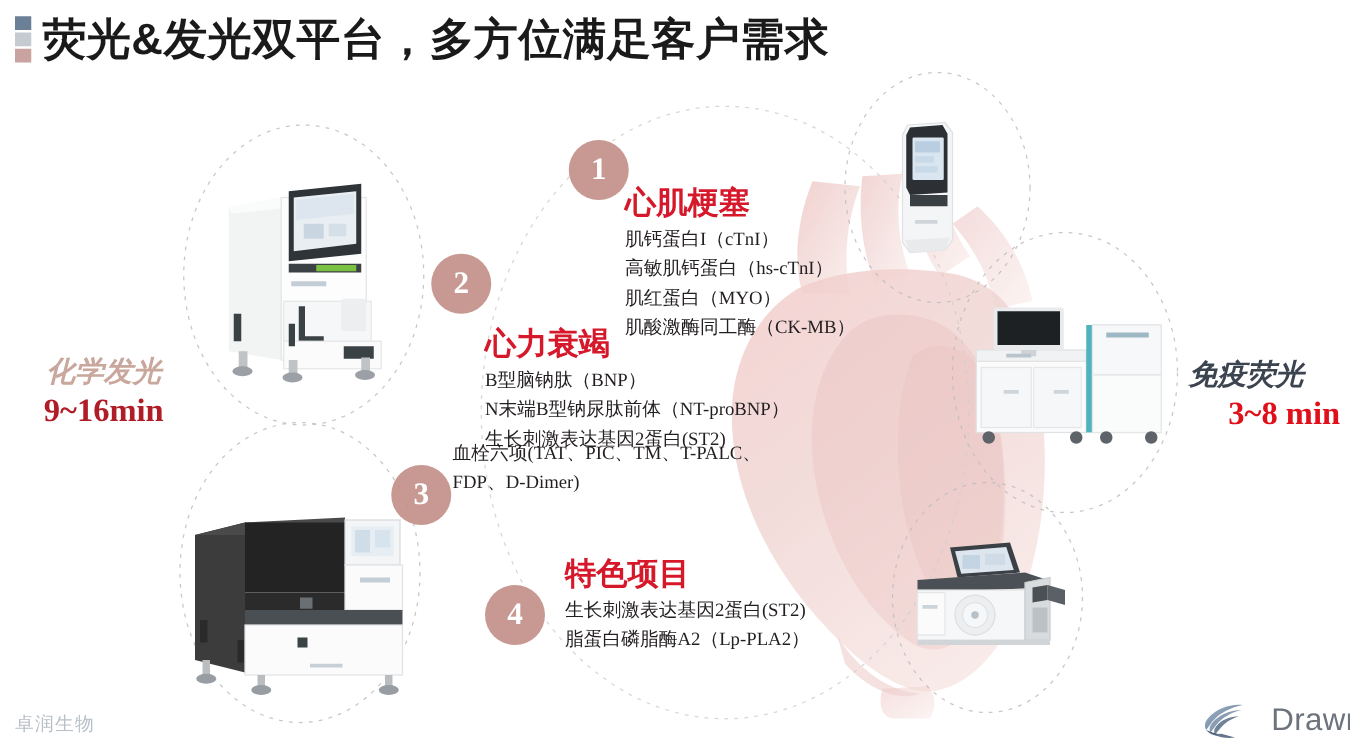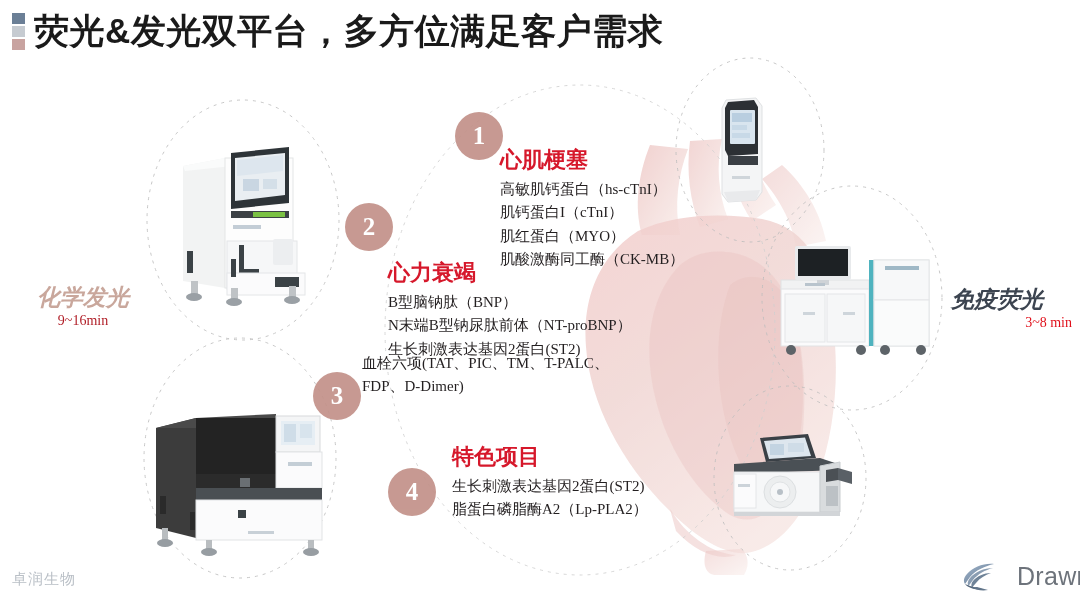--- a/index.html
+++ b/index.html
@@ -78,22 +78,22 @@
     width: 150px;
   }
   .side-label .sl-name {
     font-size: 23px;
     font-weight: bold;
     line-height: 1.25;
     white-space: nowrap;
     font-style: italic;
   }
   .side-label .sl-time {
-    font-size: 14px;
-    font-weight: normal;
+    font-size: 26px;
+    font-weight: bold;
     line-height: 1.3;
     white-space: nowrap;
     font-family: "Liberation Serif", "DejaVu Serif", serif;
   }
   #label-left { left: 8px; top: 283px; }
   #label-left .sl-name { color: #c9a79c; }
   #label-left .sl-time { color: #b01d26; }
   #label-right { left: 922px; top: 285px; }
   #label-right .sl-name { color: #3c4450; }
   #label-right .sl-time { color: #e0101b; text-align: right; }
@@ -117,21 +117,21 @@
   #badge-1 { left: 455px; top: 112px; }
   #badge-2 { left: 345px; top: 203px; }
   #badge-3 { left: 313px; top: 372px; }
   #badge-4 { left: 388px; top: 468px; }
 
   
   .sect {
     position: absolute;
   }
   .sect-head {
-    font-size: 22px;
+    font-size: 25px;
     font-weight: bold;
     color: #d6182b;
     margin-bottom: 3px;
     white-space: nowrap;
     font-family: "Liberation Sans", "DejaVu Sans", sans-serif;
   }
   .sect-item {
     font-size: 15px;
     color: #231f20;
     line-height: 1.55;
@@ -379,22 +379,22 @@
     <div class="sl-time">3~8 min</div>
   </div>
 
   <div class="num-badge" id="badge-1">1</div>
   <div class="num-badge" id="badge-2">2</div>
   <div class="num-badge" id="badge-3">3</div>
   <div class="num-badge" id="badge-4">4</div>
 
   <div class="sect" id="sect-1">
     <div class="sect-head">心肌梗塞</div>
+    <div class="sect-item">肌钙蛋白I（cTnI）</div>
     <div class="sect-item">高敏肌钙蛋白（hs-cTnI）</div>
-    <div class="sect-item">肌钙蛋白I（cTnI）</div>
     <div class="sect-item">肌红蛋白（MYO）</div>
     <div class="sect-item">肌酸激酶同工酶（CK-MB）</div>
   </div>
 
   <div class="sect" id="sect-2">
     <div class="sect-head">心力衰竭</div>
     <div class="sect-item">B型脑钠肽（BNP）</div>
     <div class="sect-item">N末端B型钠尿肽前体（NT-proBNP）</div>
     <div class="sect-item">生长刺激表达基因2蛋白(ST2)</div>
   </div>

